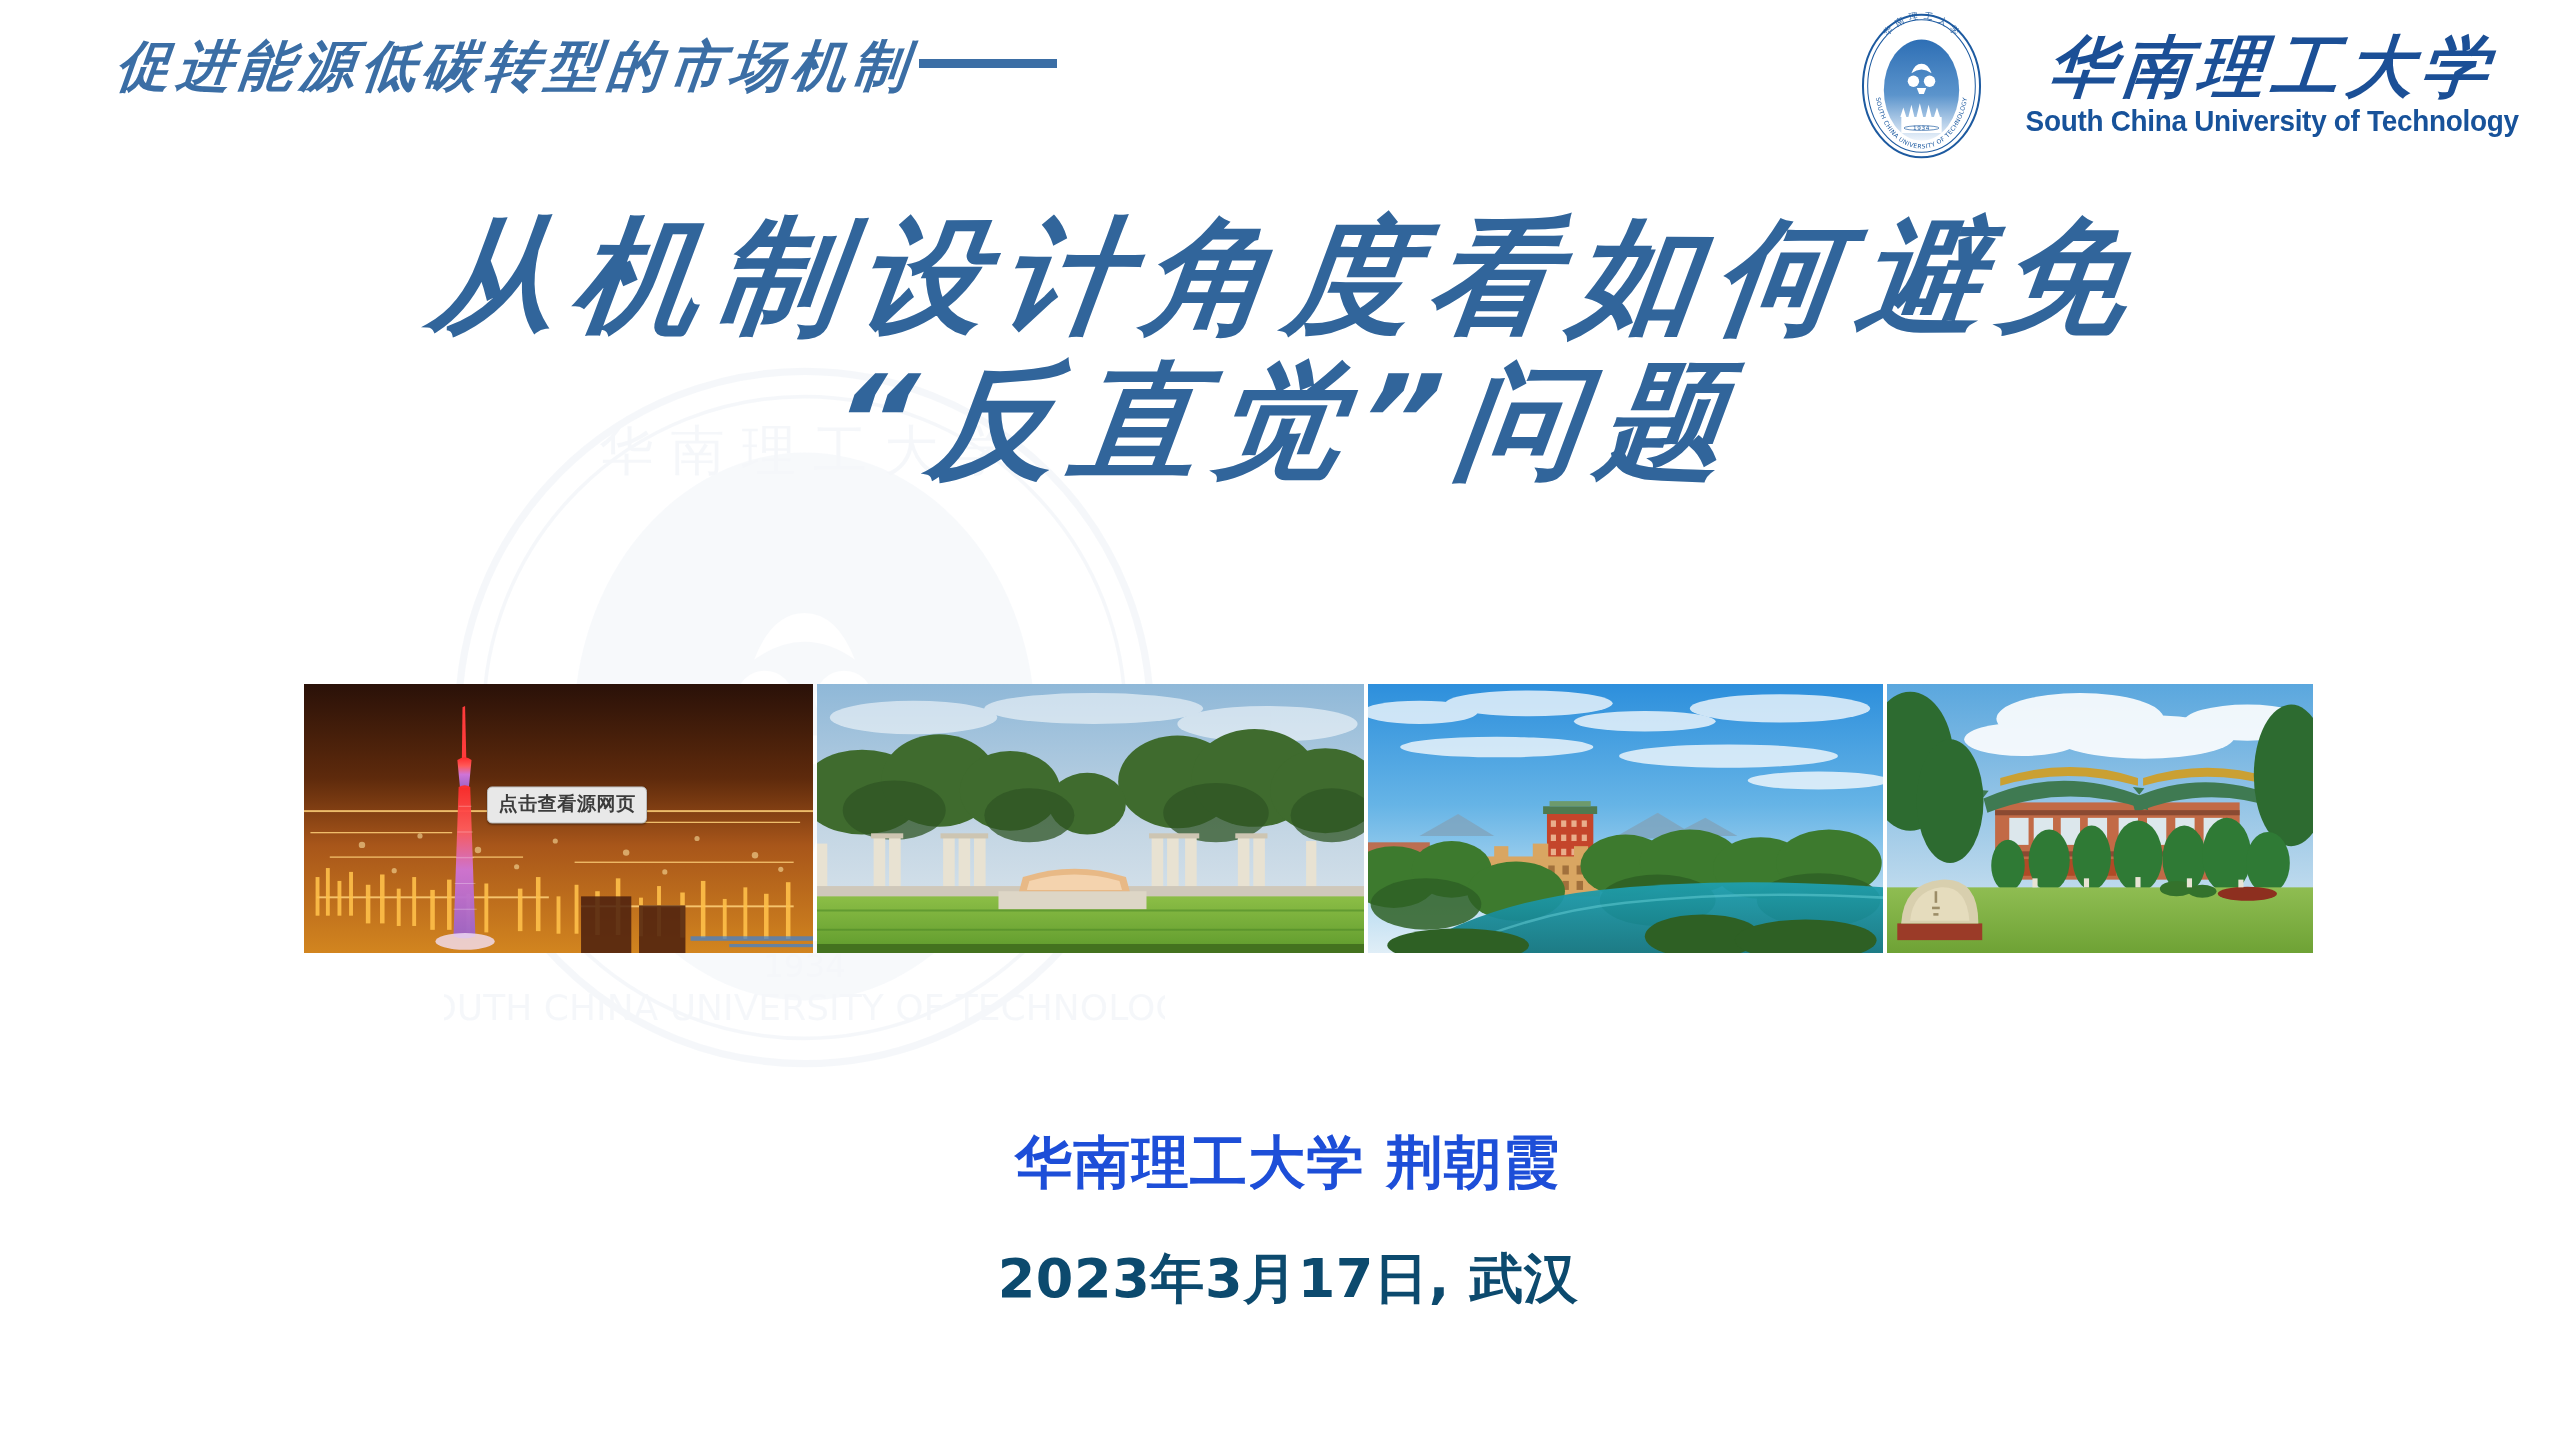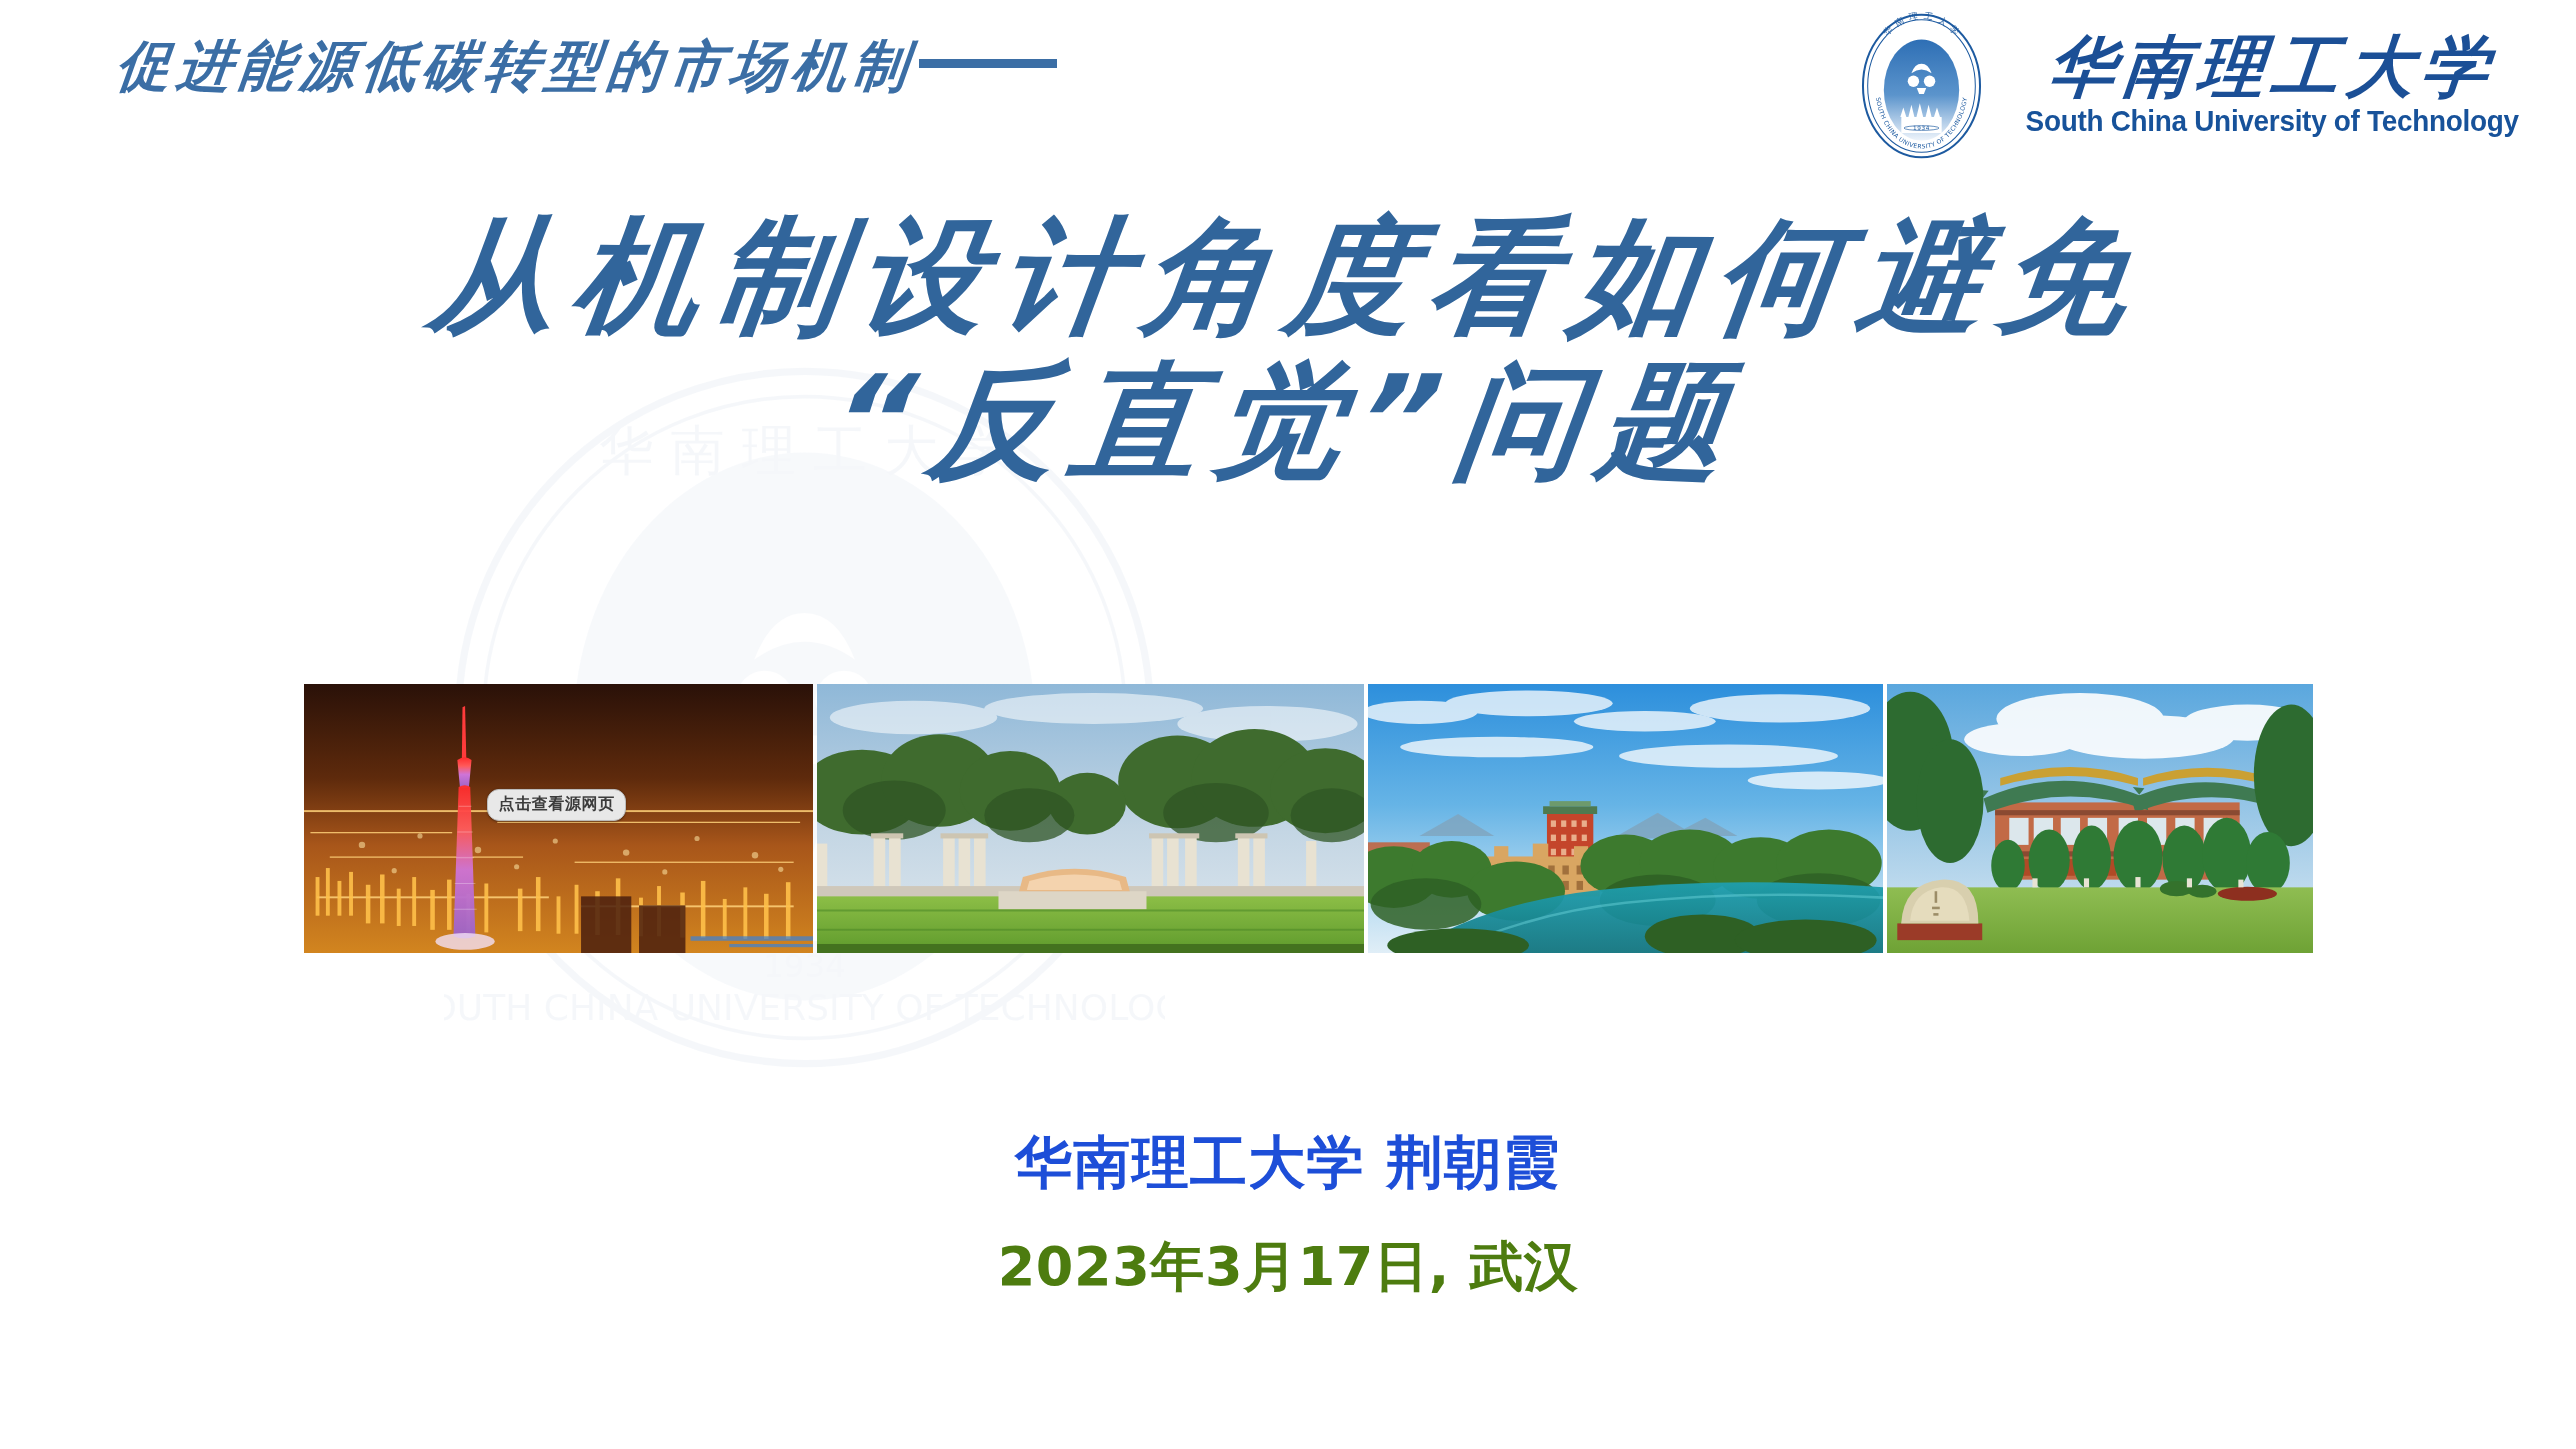--- a/index.html
+++ b/index.html
@@ -147,24 +147,24 @@
   .photo-3 { width: 515px; }
   .photo-4 { width: 426px; }
 
   .source-badge {
     position: absolute;
     left: 36%;
     top: 45%;
     transform: translateY(-50%);
     background: #e8e8e8;
     border: 1.3px solid #bdbdbd;
-    border-radius: 12px;
+    border-radius: 5px;
     padding: 3.9px 10.3px 5.2px 10.3px;
     font-family: Liberation Sans, sans-serif;
-    font-size: 16px;
+    font-size: 19px;
     font-weight: 700;
     color: #3c3c3c;
     letter-spacing: 0.6px;
     white-space: nowrap;
     box-shadow: 0 0.6px 1.9px rgba(0,0,0,.35);
   }
 
   
   .footer {
     position: absolute;
@@ -180,24 +180,24 @@
     font-weight: 700;
     color: #1d4ed8;
     letter-spacing: 1.3px;
     line-height: 1.15;
     white-space: nowrap;
   }
   .footer-date {
     font-family: "DejaVu Sans", "Liberation Sans", sans-serif;
     font-size: 54px;
     font-weight: 700;
-    color: #4d7c0f;
+    color: #0c4a6e;
     letter-spacing: 0.6px;
     line-height: 1.15;
-    margin-top: 40px;
+    margin-top: 52px;
     white-space: nowrap;
   }
 </style>
 </head>
 <body>
 
 <div class="slide">
 
   <div class="watermark">
     <svg viewBox="0 0 400 400" xmlns="http://www.w3.org/2000/svg">

